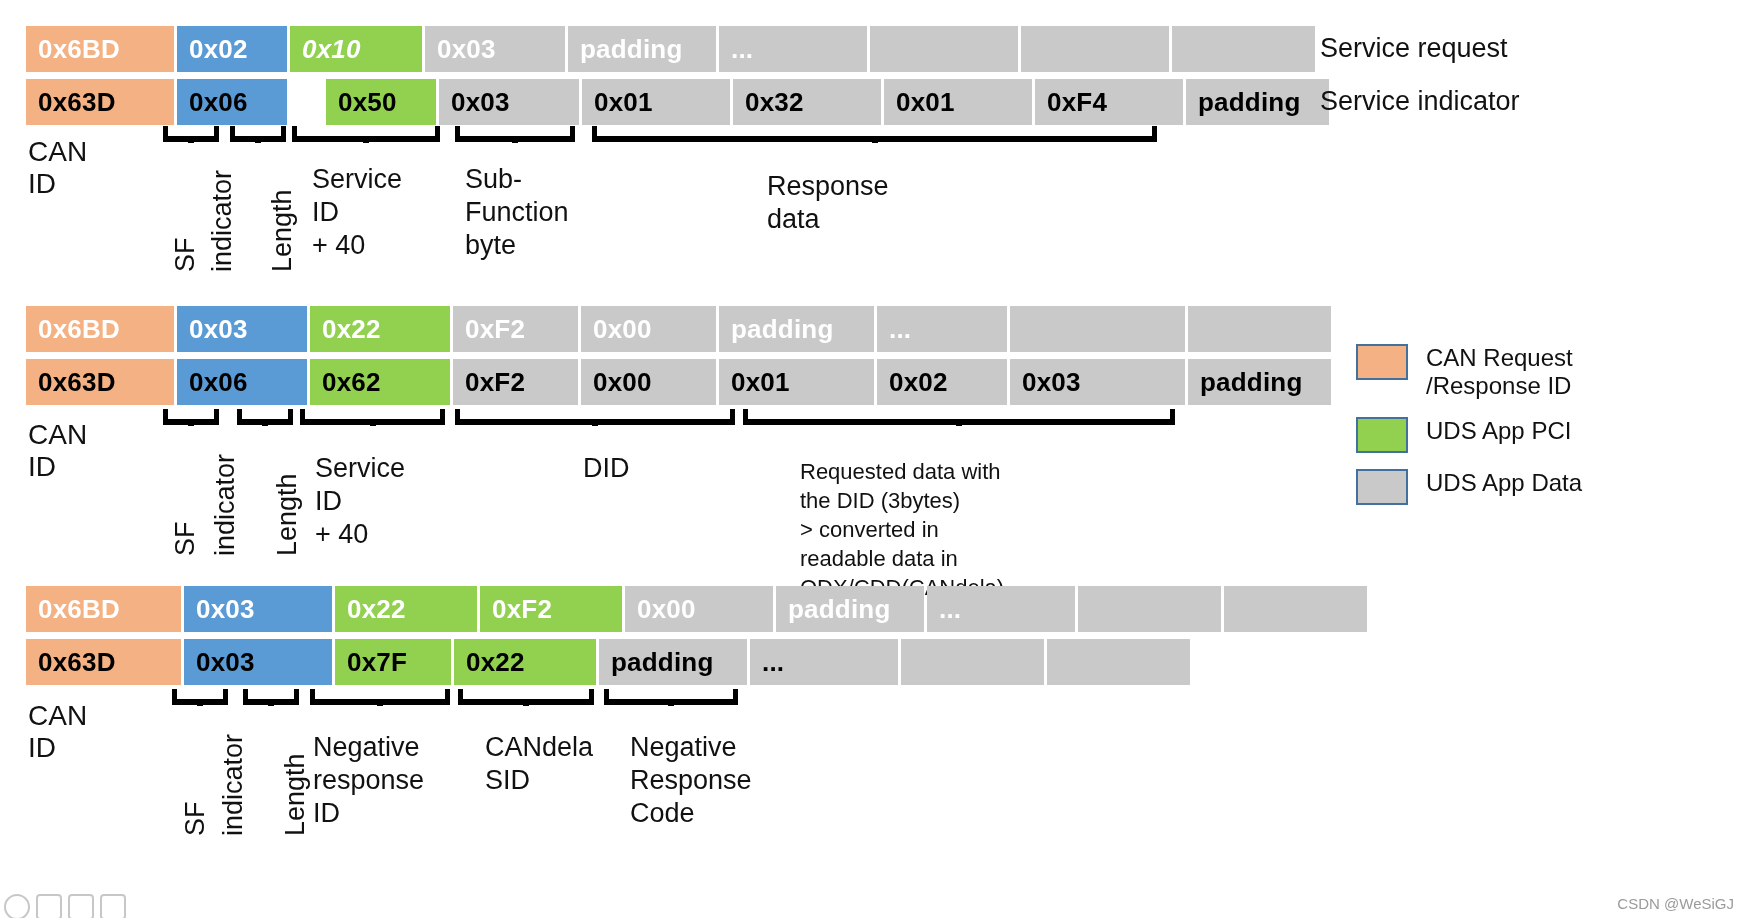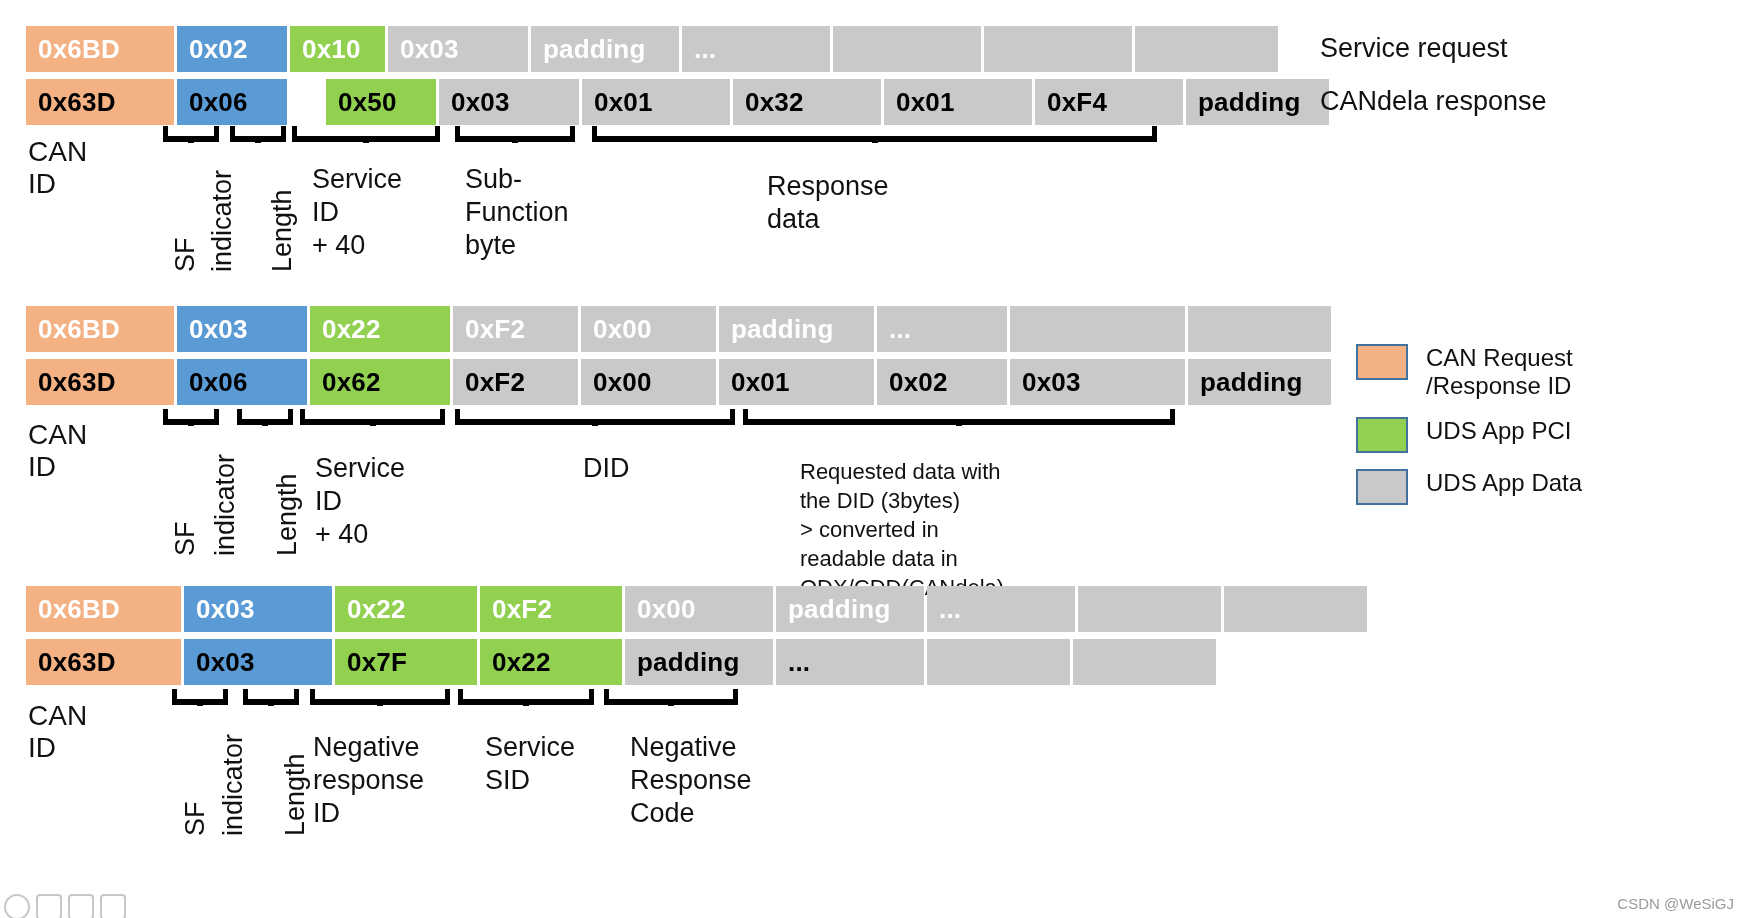--- a/index.html
+++ b/index.html
@@ -72,42 +72,42 @@
 </head>
 <body>
 
 <div class="stage">
 
   <div class="block">
 
     <div class="row" id="b1-req" style="left:26px;top:26px;">
         <div class="cell c-orange t-white" style="width: 148px;">0x6BD</div>
         <div class="cell c-blue t-white" style="width: 110px;">0x02</div>
-        <div class="cell c-green t-white" style="width: 95px;">0x10</div>
+        <div class="cell c-green t-white" style="width: 132px; font-style: italic;">0x10</div>
         <div class="cell c-gray t-white" style="width: 140px;">0x03</div>
         <div class="cell c-gray t-white" style="width: 148px;">padding</div>
         <div class="cell c-gray t-white t-dots" style="width: 148px;">...</div>
         <div class="cell c-gray t-white" style="width: 148px;"></div>
         <div class="cell c-gray t-white" style="width: 148px;"></div>
         <div class="cell c-gray t-white" style="width: 143px;"></div>
       </div>
     <div class="row" id="b1-res" style="left:26px;top:79px;">
         <div class="cell c-orange t-black" style="width: 148px;">0x63D</div>
         <div class="cell c-blue t-black" style="width: 110px;">0x06</div>
         <div class="cell c-green t-black" style="width: 110px; margin-left: 36px;">0x50</div>
         <div class="cell c-gray t-black" style="width: 140px;">0x03</div>
         <div class="cell c-gray t-black" style="width: 148px;">0x01</div>
         <div class="cell c-gray t-black" style="width: 148px; padding-left: 12px;">0x32</div>
         <div class="cell c-gray t-black" style="width: 148px;">0x01</div>
         <div class="cell c-gray t-black" style="width: 148px;">0xF4</div>
         <div class="cell c-gray t-black" style="width: 143px;">padding</div>
       </div>
 
     <div class="rowcap" style="left:1320px;top:33px;">Service request</div>
-    <div class="rowcap" style="left:1320px;top:86px;">CANdela response</div>
+    <div class="rowcap" style="left:1320px;top:86px;">Service indicator</div>
 
     <div class="canid" style="left:28px;top:136px;">CAN ID</div>
 
     <div class="bracket" style="left:163px;top:126px;width:56px;"></div>
     <div class="bracket" style="left:230px;top:126px;width:56px;"></div>
     <div class="bracket" style="left:292px;top:126px;width:148px;"></div>
     <div class="bracket" style="left:455px;top:126px;width:120px;"></div>
     <div class="bracket" style="left:592px;top:126px;width:565px;"></div>
 
     <div class="vlabel" style="left:170px;top:272px;">SF</div>
@@ -177,21 +177,21 @@
         <div class="cell c-green t-white" style="width: 142px;">0xF2</div>
         <div class="cell c-gray t-white" style="width: 148px;">0x00</div>
         <div class="cell c-gray t-white" style="width: 148px;">padding</div>
         <div class="cell c-gray t-white t-dots" style="width: 148px;">...</div>
         <div class="cell c-gray t-white" style="width: 143px;"></div>
         <div class="cell c-gray t-white" style="width: 143px;"></div>
       </div>
     <div class="row" id="b3-res" style="left:26px;top:639px;">
         <div class="cell c-orange t-black" style="width: 155px;">0x63D</div>
         <div class="cell c-blue t-black" style="width: 148px;">0x03</div>
-        <div class="cell c-green t-black" style="width: 142px;">0x7F</div>
+        <div class="cell c-green t-black" style="width: 116px;">0x7F</div>
         <div class="cell c-green t-black" style="width: 142px;">0x22</div>
         <div class="cell c-gray t-black" style="width: 148px;">padding</div>
         <div class="cell c-gray t-black t-dots" style="width: 148px;">...</div>
         <div class="cell c-gray t-black" style="width: 143px;"></div>
         <div class="cell c-gray t-black" style="width: 143px;"></div>
       </div>
 
     <div class="canid" style="left:28px;top:700px;">CAN ID</div>
 
     <div class="bracket" style="left:172px;top:689px;width:56px;"></div>
@@ -199,21 +199,21 @@
     <div class="bracket" style="left:310px;top:689px;width:140px;"></div>
     <div class="bracket" style="left:458px;top:689px;width:136px;"></div>
     <div class="bracket" style="left:604px;top:689px;width:134px;"></div>
 
     <div class="vlabel" style="left:180px;top:836px;">SF</div>
     <div class="vlabel" style="left:218px;top:836px;">indicator</div>
     <div class="vlabel" style="left:280px;top:836px;">Length</div>
 
     <div class="hlabel" style="left:313px;top:731px;white-space:pre-line;">Negative
 response ID</div>
-    <div class="hlabel" style="left:485px;top:731px;white-space:pre-line;">Service
+    <div class="hlabel" style="left:485px;top:731px;white-space:pre-line;">CANdela
 SID</div>
     <div class="hlabel" style="left:620px;top:731px;margin-left:10px;">Negative Response Code</div>
   </div>
 
   <div class="legend" id="legend">
       <div class="legend-item">
         <div class="swatch" style="background: rgb(244, 177, 131);"></div>
         <div class="legend-text">CAN Request
 /Response ID</div>
       </div>

